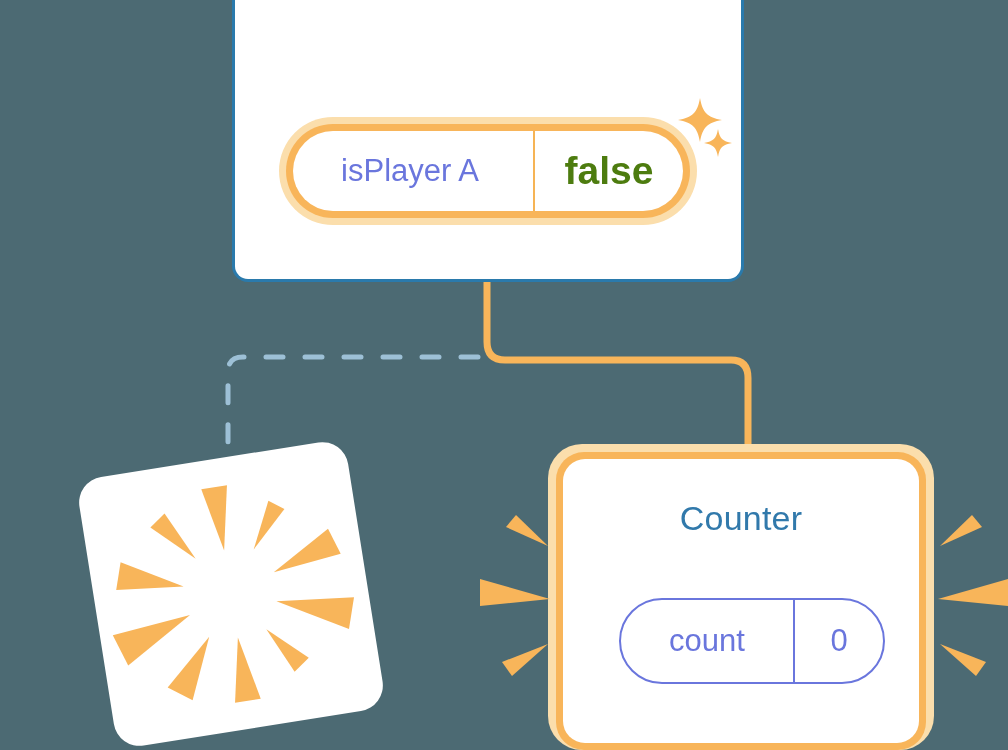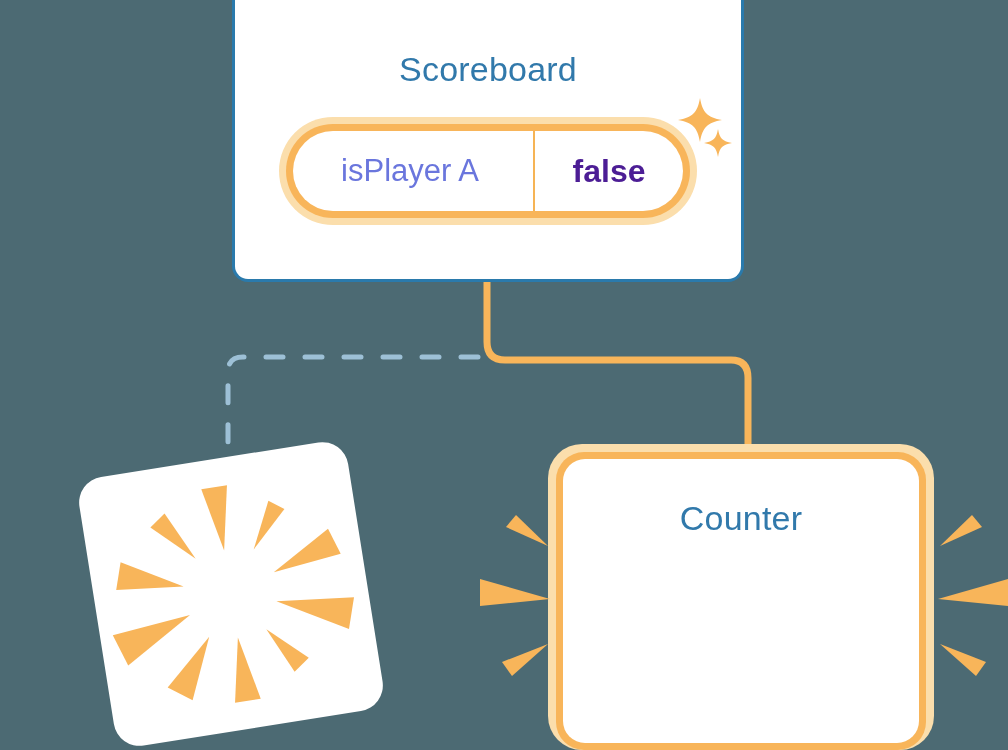--- a/index.html
+++ b/index.html
@@ -81,22 +81,22 @@
   }
   #scoreboard-pill-inner .pill-divider {
     width: 2px;
     background: #f6b455;
     align-self: stretch;
     flex: 0 0 2px;
   }
   #scoreboard-pill-inner .pill-value {
     flex: 0 0 148px;
     display: flex; align-items: center; justify-content: center;
-    color: #4c1d95;
-    font-size: 32px;
+    color: #4d7c0f;
+    font-size: 39px;
     font-weight: 700;
   }
 
   
   .sparkle {
     position: absolute;
     z-index: 3;
   }
   .sparkle svg { display: block; }
 
@@ -181,21 +181,20 @@
 <div id="stage">
 
   <svg id="connectors" viewBox="0 0 1008 750" width="1008" height="750">
 
     <path d="M 478 357 L 243 357 Q 228 357 228 372 L 228 470" fill="none" stroke="#9dc0d6" stroke-width="5" stroke-linecap="round" stroke-dasharray="17 22"></path>
 
     <path d="M 487 272 L 487 342 Q 487 360 505 360 L 731 360 Q 748 360 748 378 L 748 470" fill="none" stroke="#f8b55a" stroke-width="7" stroke-linecap="butt"></path>
   </svg>
 
   <div class="card" id="scoreboard-card">
-    <div class="card-title">Scoreboard</div>
 
     <div id="scoreboard-pill-wrap">
       <div id="scoreboard-pill">
         <div id="scoreboard-pill-inner">
           <div class="pill-key">isPlayer A</div>
           <div class="pill-divider"></div>
           <div class="pill-value">false</div>
         </div>
       </div>
     </div>
@@ -249,20 +248,25 @@
           </g>
       </g>
     </svg>
   </div>
 
   <div id="counter-card-wrap">
     <div id="counter-card">
       <div id="counter-card-inner">
         <div class="card-title">Counter</div>
 
+        <div id="counter-pill">
+          <div class="pill-key">count</div>
+          <div class="pill-divider"></div>
+          <div class="pill-value">0</div>
+        </div>
       </div>
     </div>
   </div>
 
   <div class="burst" style="left:470px; top:500px; width:80px; height:190px;">
     <svg width="80" height="190" viewBox="0 0 80 190">
       <g fill="#f8b55a">
         <path d="M78 46 L46 15 L36 27 Z"></path>
         <path d="M80 99 L10 79 L10 106 Z"></path>
         <path d="M78 144 L42 176 L32 162 Z"></path>

